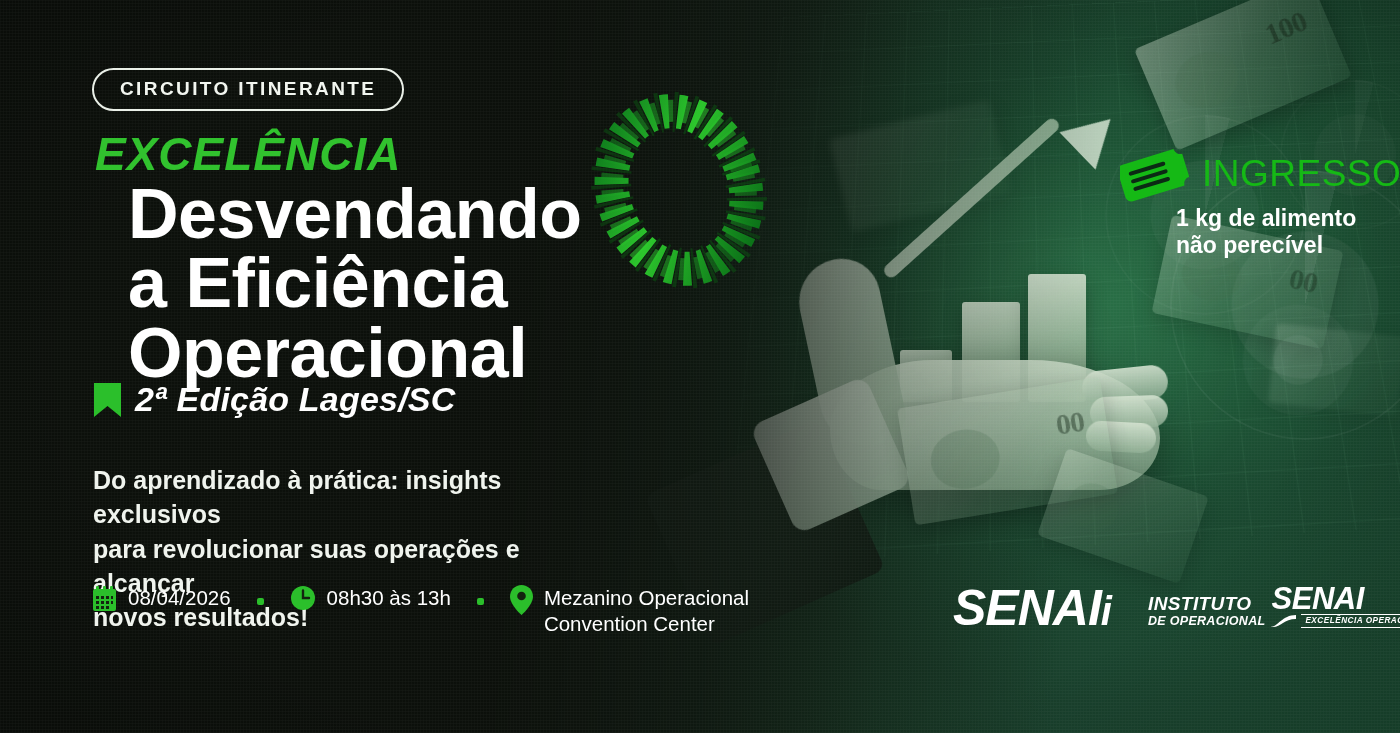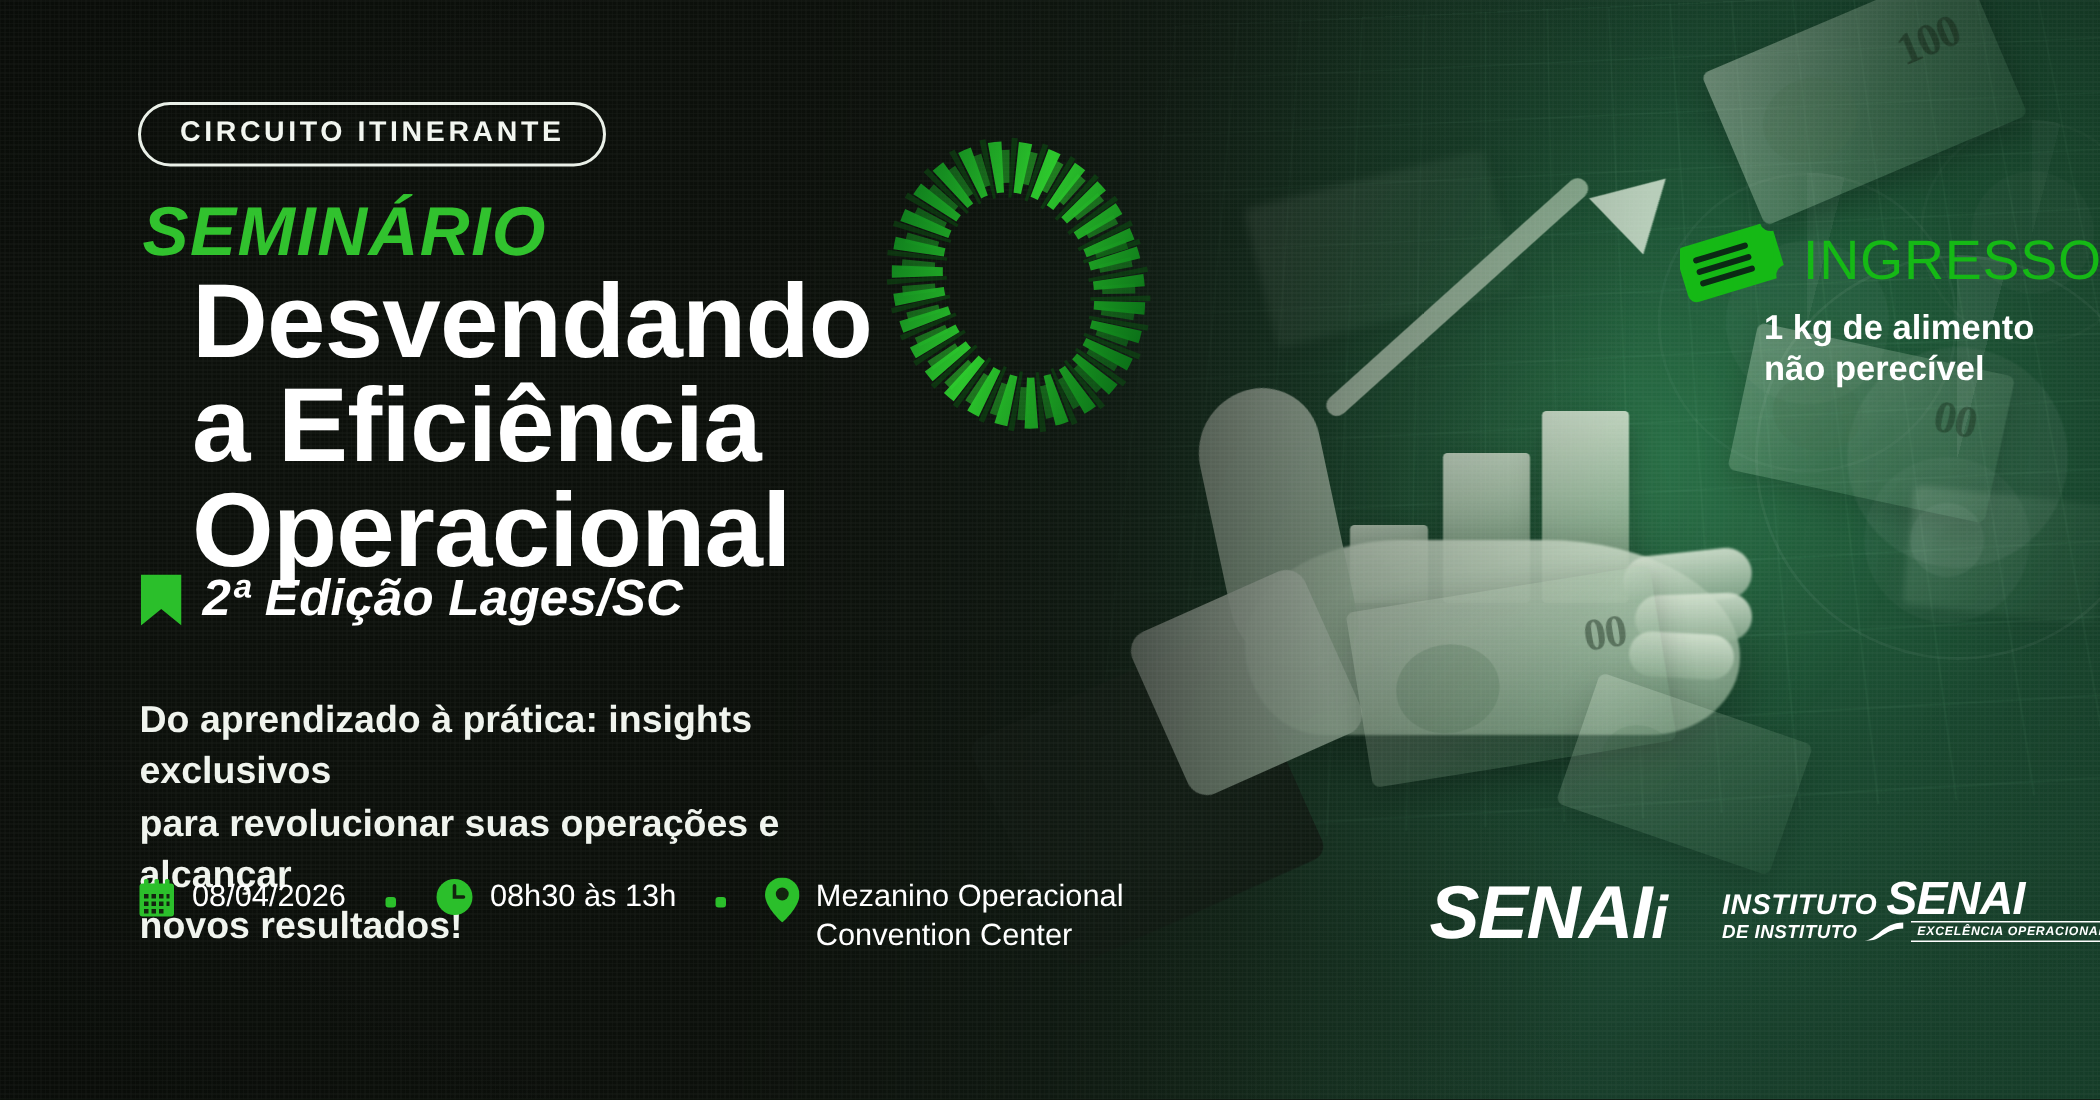--- a/index.html
+++ b/index.html
@@ -205,21 +205,21 @@
 
   
   .logo-senai {
     position:absolute; left:953px; top:583px;
     font-size:50px; font-weight:bold; font-style:italic; color:#ffffff;
     letter-spacing:-1px; line-height:1;
   }
   .logo-senai .dotted-i { position:relative; font-size:40px; }
 
   .logo-ist { position:absolute; left:1148px; top:586px; width:212px; color:#fff; }
-  .ist-top { display:flex; align-items:flex-end; gap:6px; }
+  .ist-top { display:flex; align-items:flex-end; gap:20px; }
   .ist-instituto { font-size:19px; font-weight:bold; font-style:italic; letter-spacing:0.4px; line-height:1; }
   .ist-senai { font-size:31px; font-weight:bold; font-style:italic; letter-spacing:-0.5px; line-height:0.86; }
   .ist-bottom { display:flex; align-items:center; gap:5px; margin-top:1px; }
   .ist-tec { font-size:12.5px; font-weight:bold; font-style:italic; letter-spacing:0.3px; white-space:nowrap; }
   .ist-swoosh { width:26px; height:14px; flex:none; }
   .ist-exc {
     font-size:8.2px; font-weight:bold; font-style:italic; letter-spacing:0.5px;
     border:1.3px solid #fff; border-left:none; padding:2px 7px 2px 4px; white-space:nowrap; line-height:1;
   }
 </style>
@@ -298,21 +298,21 @@
           <ellipse cx="0" cy="0" rx="66" ry="80" fill="none" stroke="#0a5a12" stroke-width="40" stroke-dasharray="3 13" stroke-linecap="butt" opacity="0.45" transform="rotate(-3)"></ellipse>
         </g>
       </g>
     </svg>
   </div>
 
   <div class="content">
 
     <div class="pill">CIRCUITO ITINERANTE</div>
 
-    <div class="seminario">SEMINÁRIO</div>
+    <div class="seminario">EXCELÊNCIA</div>
 
     <div class="headline">
       <span class="l1">Desvendando</span>
       <span class="l2">a Eficiência</span>
       <span class="l3">Operacional</span>
     </div>
 
     <div class="edition">
       <svg class="bookmark-icon" viewBox="0 0 27 34">
         <path d="M0 0 H27 V34 L13.5 23 L0 34 Z" fill="#2bbf2b"></path>
@@ -400,21 +400,21 @@
   <div class="logo-senai">
     <span>SENAI</span><span class="dotted-i">i</span>
   </div>
 
   <div class="logo-ist">
     <div class="ist-top">
       <div class="ist-instituto">INSTITUTO</div>
       <div class="ist-senai">SENAI</div>
     </div>
     <div class="ist-bottom">
-      <div class="ist-tec">DE INSTITUTO</div>
+      <div class="ist-tec">DE OPERACIONAL</div>
       <svg class="ist-swoosh" viewBox="0 0 26 14">
         <path d="M0 13 C8 13 12 1 26 1 L26 5 C14 5 11 13 3 13 Z" fill="#ffffff"></path>
       </svg>
       <div class="ist-exc">EXCELÊNCIA OPERACIONAL</div>
     </div>
   </div>
 
 </div>
 
 </body></html>

